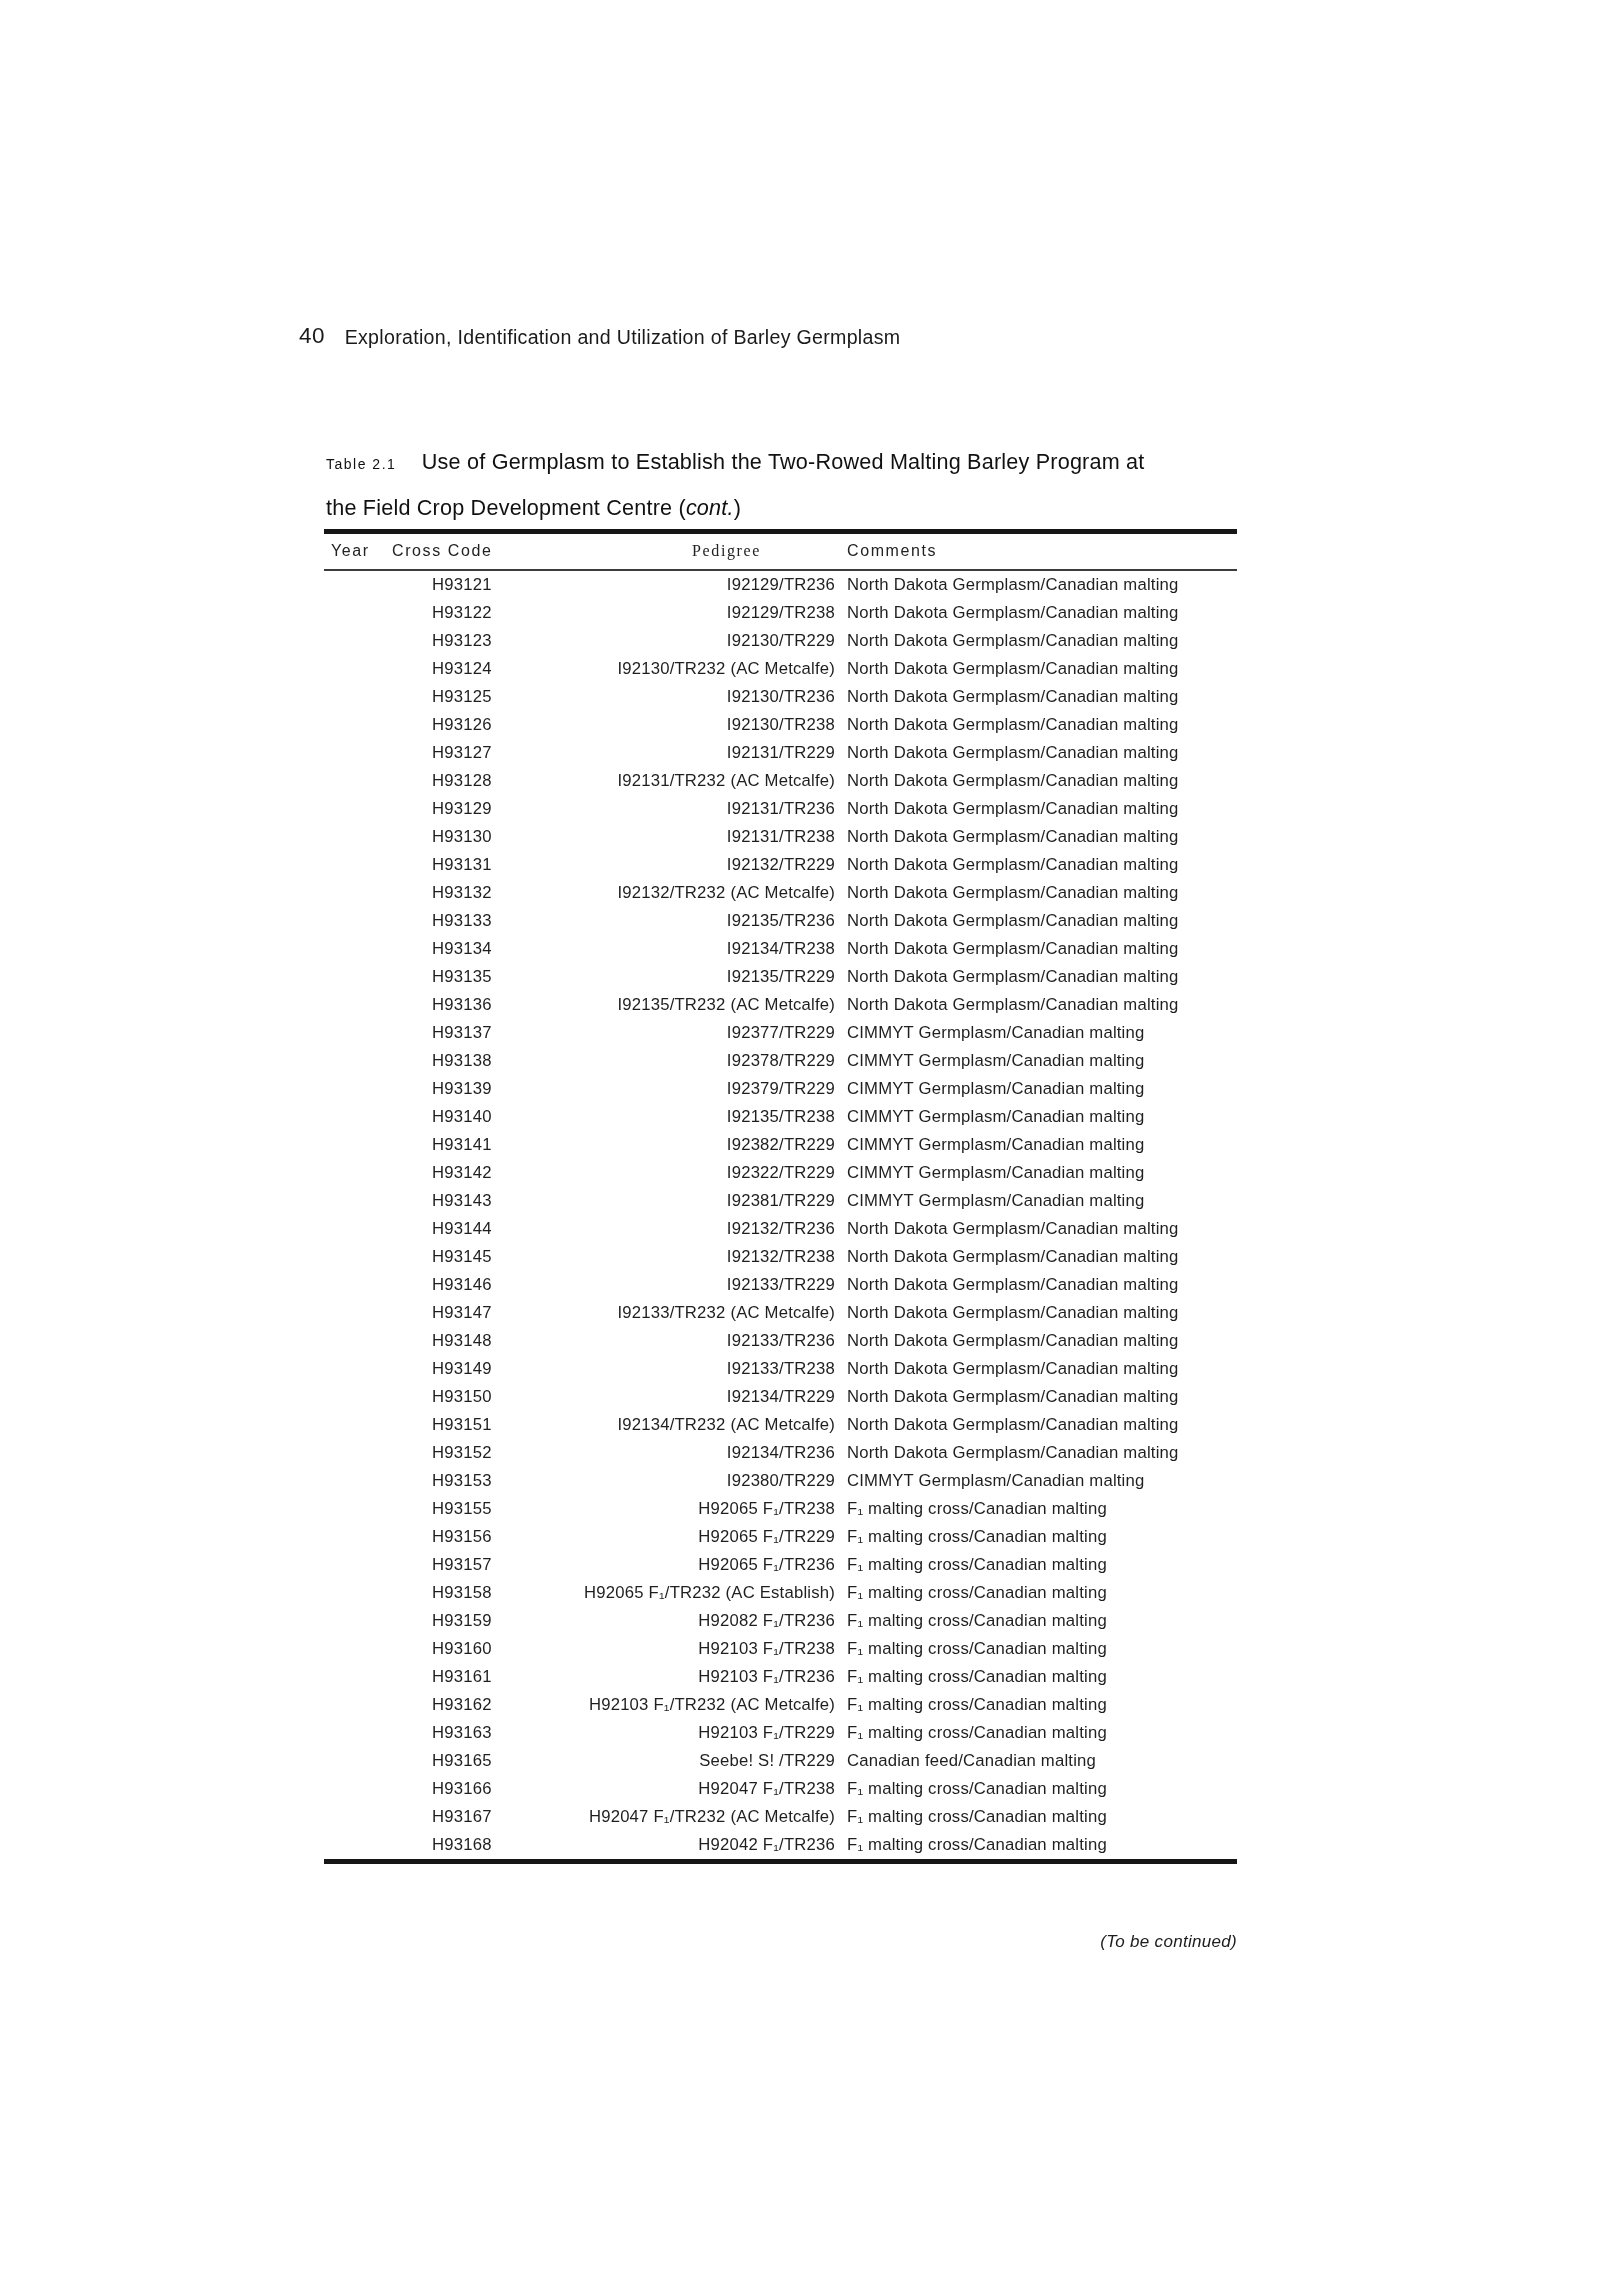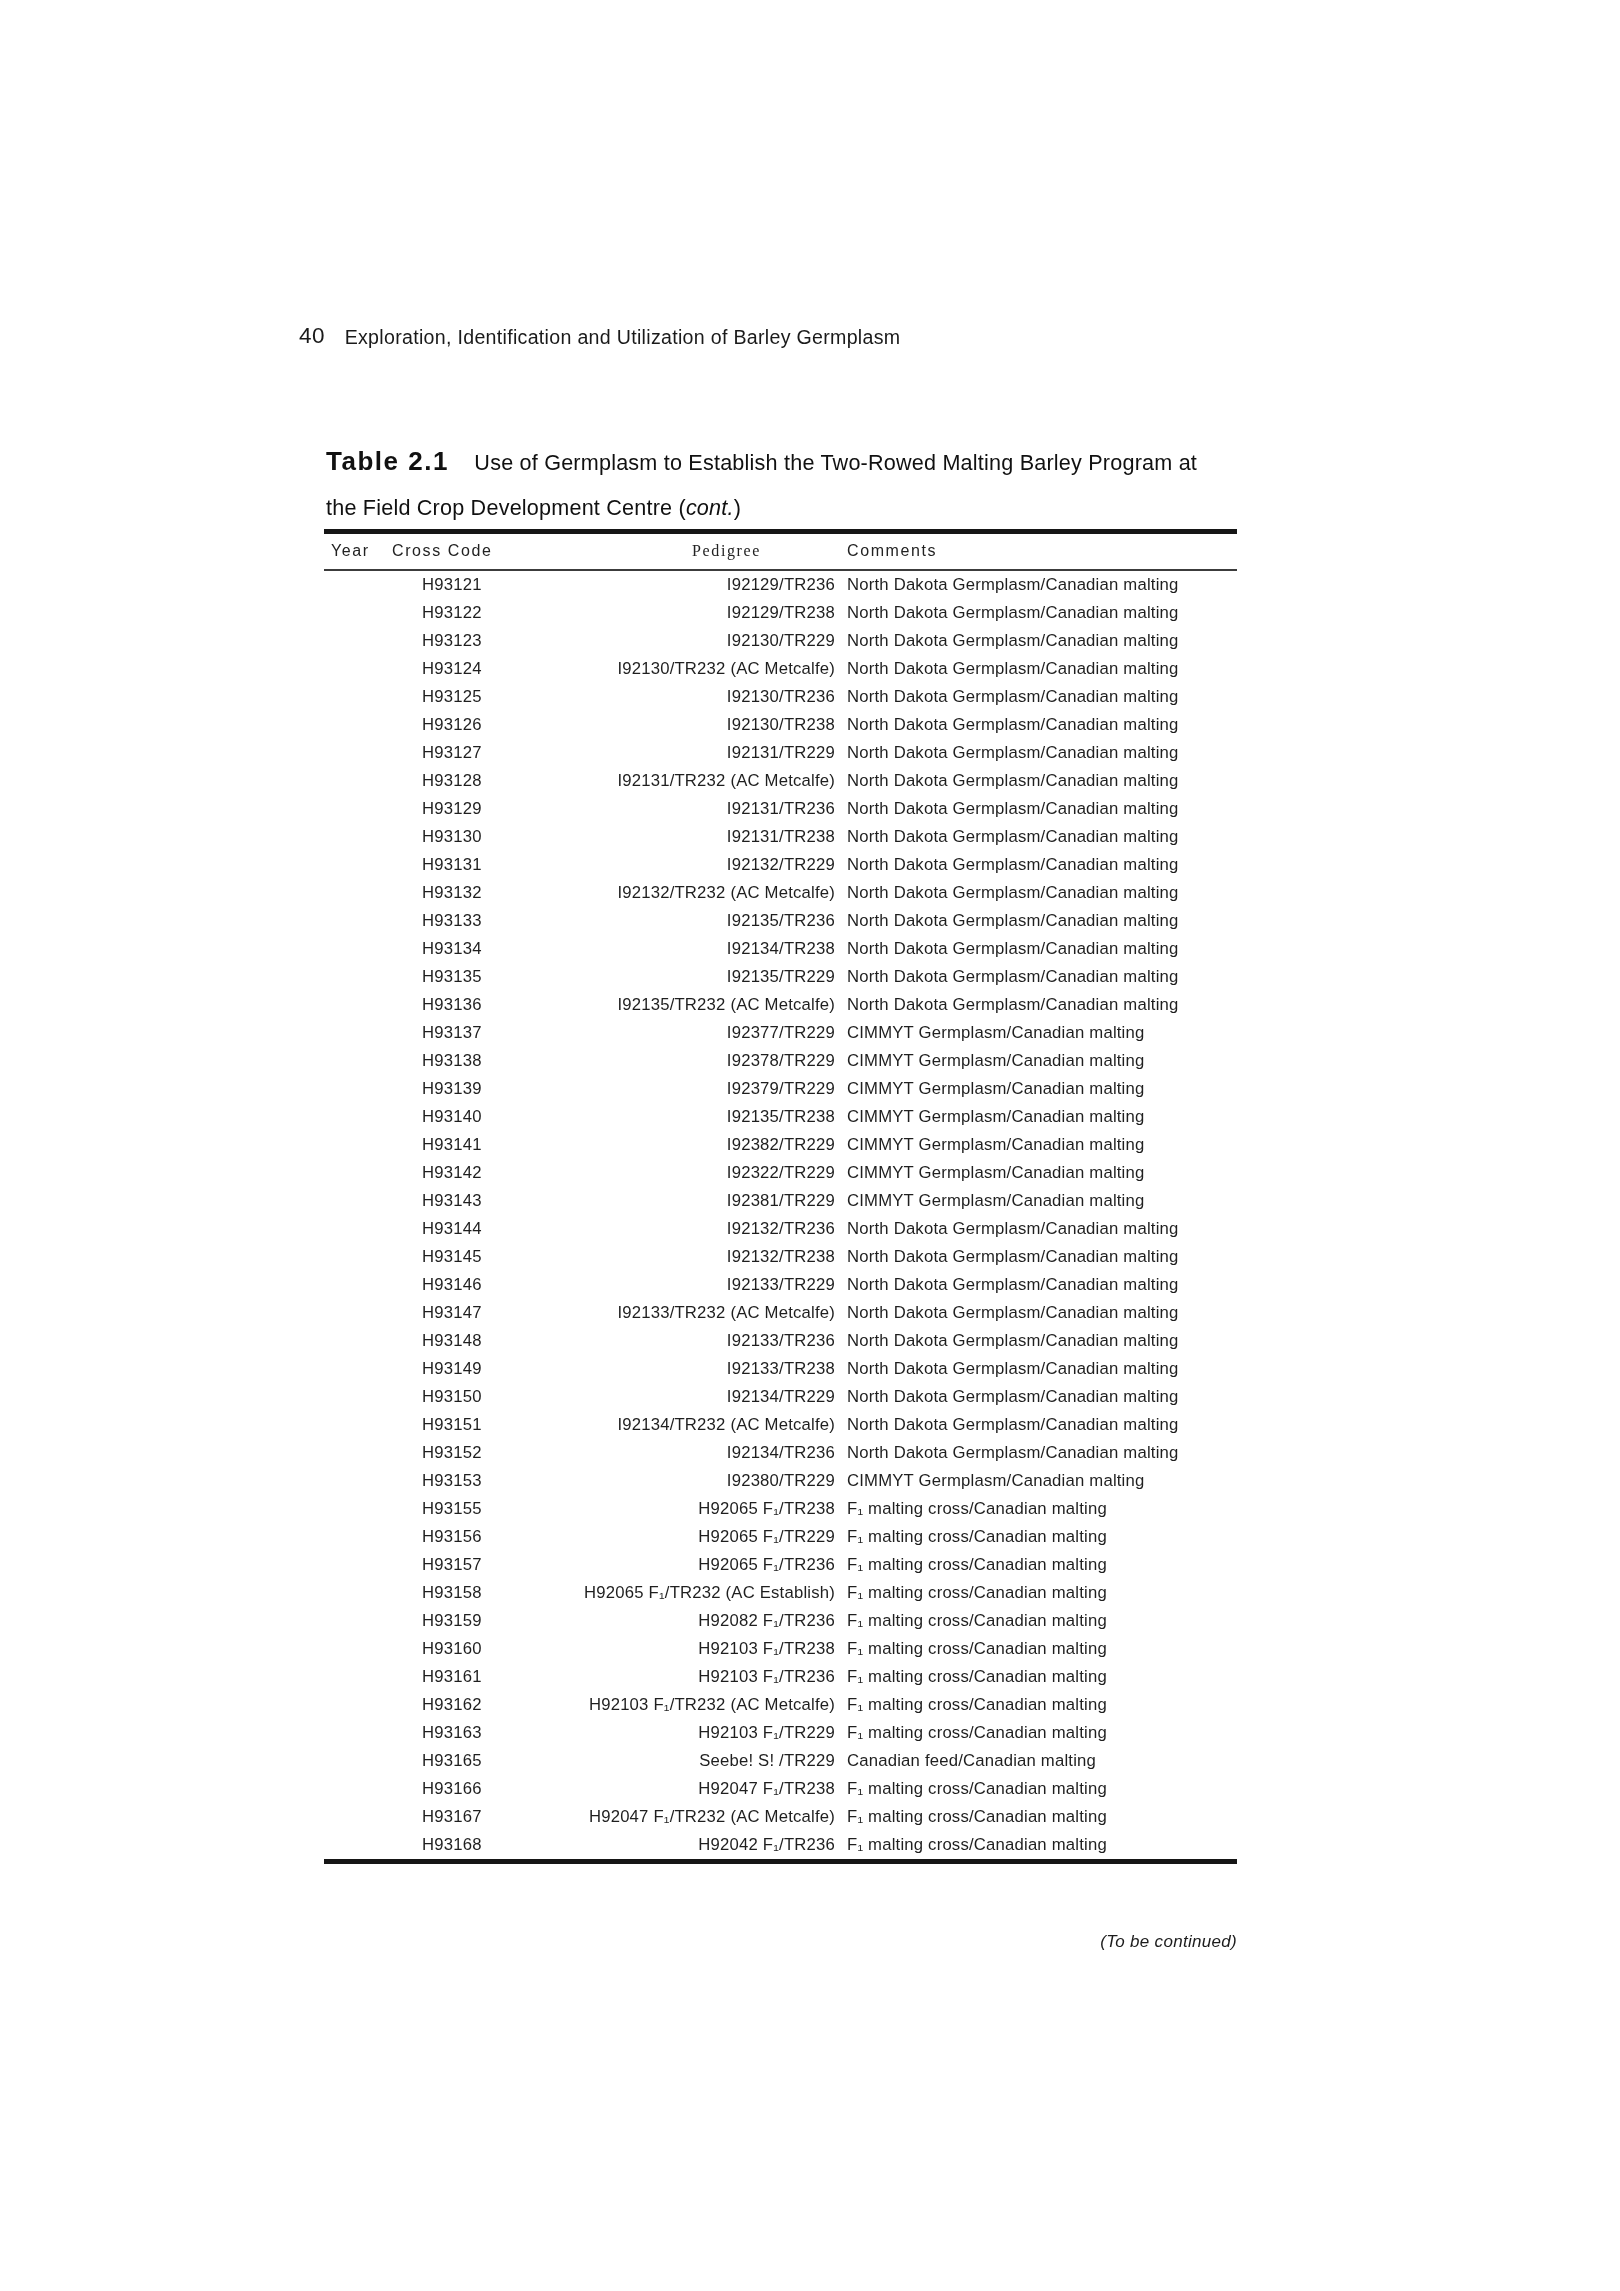--- a/index.html
+++ b/index.html
@@ -42,22 +42,22 @@
   .table-caption {
     position: absolute;
     left: 326px;
     top: 440px;
     width: 912px;
     line-height: 43px;
     color: #111;
   }
   .caption-line1 { white-space: nowrap; }
   .caption-label {
-    font-size: 26px;
-    font-weight: 700;
+    font-size: 14px;
+    font-weight: 400;
     letter-spacing: 1.5px;
     margin-right: 25.5px;
   }
   .caption-text {
     font-size: 21.6px;
     font-weight: 400;
     letter-spacing: 0.2px;
   }
   .caption-cont { font-style: italic; }
 
@@ -101,21 +101,21 @@
   .td {
     position: absolute;
     top: 50%;
     transform: translateY(-50%);
     font-size: 16.7px;
     letter-spacing: 0.2px;
     color: #1f1f1f;
     white-space: nowrap;
   }
   .td-year { left: 6.9px;  width: 59px; }
-  .td-code { left: 98px; }
+  .td-code { left: 108px; }
   .td-ped  { left: 0; width: 511px; text-align: right; }
   .td-com  { left: 523px; }
 
   .continued-note {
     position: absolute;
     left: 324px;
     top: 1908px;
     width: 913px;
     text-align: right;
     font-size: 17px;

